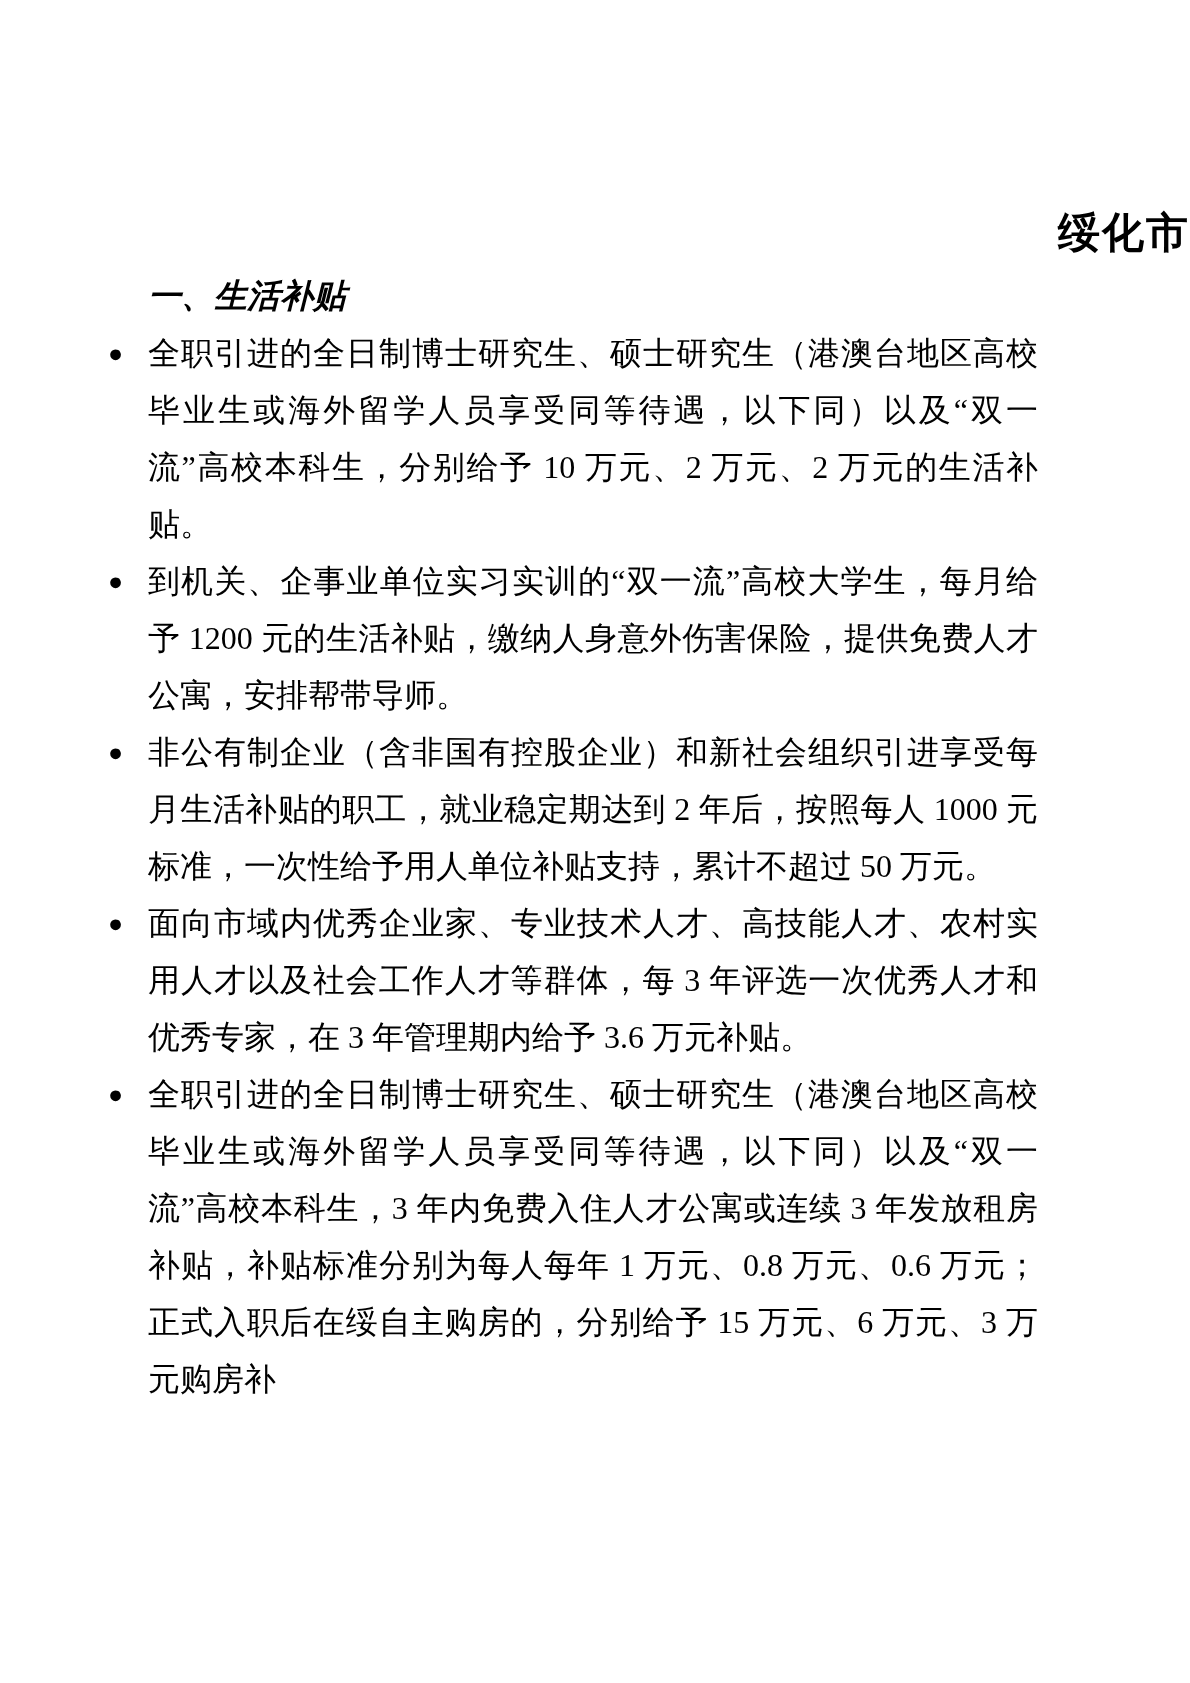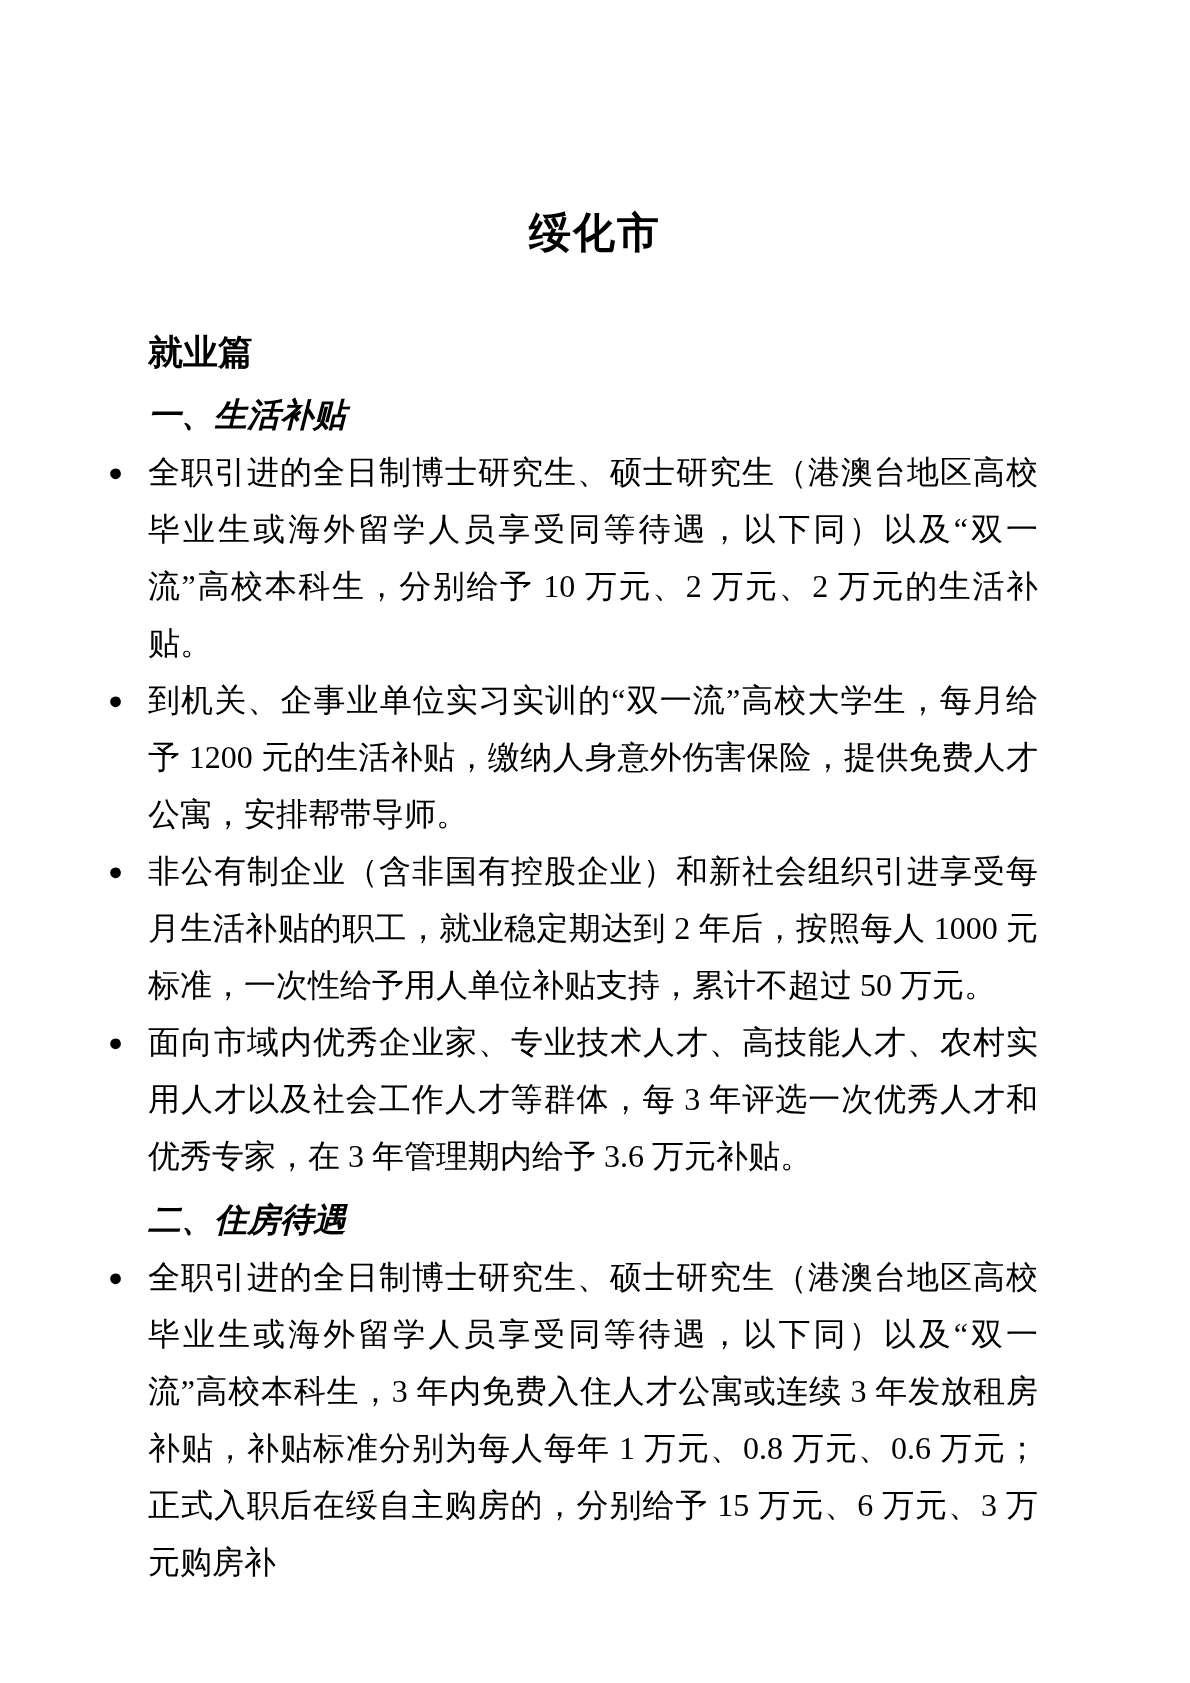--- a/index.html
+++ b/index.html
@@ -15,21 +15,21 @@
     font-family: "Liberation Serif", serif;
   }
   .page {
     box-sizing: border-box;
     width: 1190px;
     height: 1683px;
     padding-top: 205px;
   }
   .doc-title {
     margin: 0;
-    text-align: center;
+    text-align: right;
     font-size: 42px;
     line-height: 56px;
     font-weight: bold;
     letter-spacing: 2px;
     font-family: "Liberation Serif", serif;
   }
   .content {
     margin-left: 148px;
     width: 890px;
   }
@@ -73,21 +73,20 @@
 </style>
 </head>
 <body>
 
 <div class="page">
 
   <h1 class="doc-title"><span>绥化市</span></h1>
 
   <div class="content">
 
-    <h2 class="sec-heading">就业篇</h2>
 
     <h3 class="sub-heading">一、生活补贴</h3>
 
     <ul class="bullet-list">
       <li>
         <span class="bullet">●</span>
         <span class="li-text">全职引进的全日制博士研究生、硕士研究生（港澳台地区高校毕业生或海外留学人员享受同等待遇，以下同）以及“双一流”高校本科生，分别给予 10 万元、2 万元、2 万元的生活补贴。</span>
       </li>
       <li>
         <span class="bullet">●</span>
@@ -96,21 +95,20 @@
       <li>
         <span class="bullet">●</span>
         <span class="li-text">非公有制企业（含非国有控股企业）和新社会组织引进享受每月生活补贴的职工，就业稳定期达到 2 年后，按照每人 1000 元标准，一次性给予用人单位补贴支持，累计不超过 50 万元。</span>
       </li>
       <li>
         <span class="bullet">●</span>
         <span class="li-text">面向市域内优秀企业家、专业技术人才、高技能人才、农村实用人才以及社会工作人才等群体，每 3 年评选一次优秀人才和优秀专家，在 3 年管理期内给予 3.6 万元补贴。</span>
       </li>
     </ul>
 
-    <h3 class="sub-heading">二、住房待遇</h3>
 
     <ul class="bullet-list">
       <li>
         <span class="bullet">●</span>
         <span class="li-text">全职引进的全日制博士研究生、硕士研究生（港澳台地区高校毕业生或海外留学人员享受同等待遇，以下同）以及“双一流”高校本科生，3 年内免费入住人才公寓或连续 3 年发放租房补贴，补贴标准分别为每人每年 1 万元、0.8 万元、0.6 万元；正式入职后在绥自主购房的，分别给予 15 万元、6 万元、3 万元购房补</span>
       </li>
     </ul>
 
   </div>
 </div>

